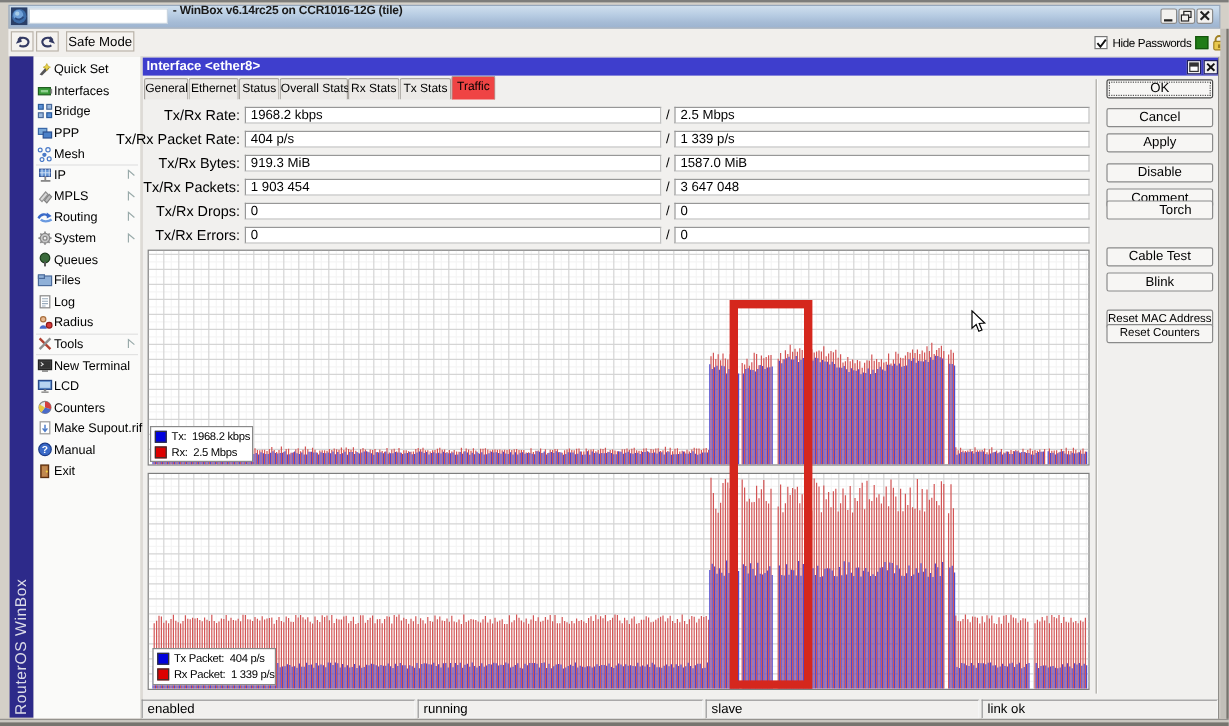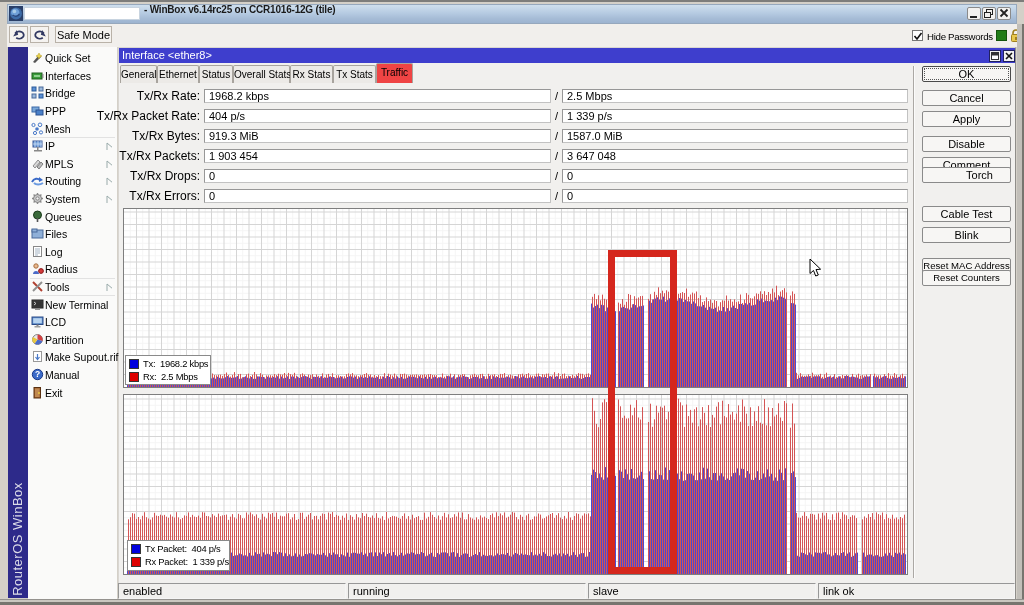--- a/index.html
+++ b/index.html
@@ -23,21 +23,21 @@
 #bluestrip{position:absolute;left:8px;top:47px;width:20px;height:551px;background:#2d2a8a}
 #vtext{position:absolute;left:-60px;top:484px;width:140px;height:16px;transform:rotate(-90deg);
  color:#dcdce8;font-size:13px;letter-spacing:0.5px;text-align:center;white-space:nowrap}
 #menu{position:absolute;left:28px;top:47px;width:89px;height:552px;background:#fafaf9}
 .mi{position:absolute;left:0;width:100%;height:17.6px}
 .mic{position:absolute;left:3px;top:2px}
 .mit{position:absolute;left:17px;top:3px;white-space:nowrap;font-size:10.5px}
 .mar{position:absolute;right:4px;top:4px}
 
 #win{position:absolute;left:118px;top:47px;width:898px;height:553px;background:#f1f0ee;border:1px solid #d9d6d2;border-right:1px solid #8f8d89}
-#wtitle{position:absolute;left:119px;top:48px;width:896px;height:15px;background:#3e3ecd;color:#fff;font-weight:normal;padding:1px 0 0 3px}
+#wtitle{position:absolute;left:119px;top:48px;width:896px;height:15px;background:#3e3ecd;color:#fff;font-weight:bold;padding:1px 0 0 3px}
 .wsb{position:absolute;top:49.5px;width:12px;height:12px;background:#f0f0f0;border:1px solid #202060}
 .tab{position:absolute;top:65px;height:18px;white-space:nowrap;font-size:10px;background:#eceae7;border:1px solid #a8a49e;border-bottom:none;
  border-radius:2px 2px 0 0;text-align:center;padding-top:2.5px}
 .tab.active{top:63px;height:20px;background:#ef4444;z-index:3}
 .flab{position:absolute;left:0px;width:200px;text-align:right;height:14px;line-height:13px;font-size:12px}
 .fld{position:absolute;height:14px;background:#fff;border:1px solid #8f8f8f;border-color:#979797 #c2c2c2 #c2c2c2 #979797;
  padding:0 3px 0 4px;line-height:12px;white-space:nowrap}
 .fsl{position:absolute;left:555px}
 #groove{position:absolute;left:913px;top:66px;width:0;height:512px;border-left:1px solid #aba8a4;border-right:1px solid #fbfbfa}
 .chart{position:absolute;left:123px;width:785px;background:#fff;border:1px solid #7e7e7e}
@@ -246,21 +246,21 @@
         </svg></span>
       <span class="mit">LCD</span>
     </div>
     <div class="mi" style="top:283.8px">
       <span class="mic"><svg width="13" height="13" viewBox="0 0 13 13">
           <circle cx="6.5" cy="6.5" r="5" fill="#e8e8e8" stroke="#888"></circle>
           <path d="M6.5 6.5 L6.5 1.5 A5 5 0 0 1 11.3 8Z" fill="#d44040"></path>
           <path d="M6.5 6.5 L11.3 8 A5 5 0 0 1 3.6 10.6Z" fill="#4a6ac8"></path>
           <path d="M6.5 6.5 L3.6 10.6 A5 5 0 0 1 2 4Z" fill="#e8c840"></path>
         </svg></span>
-      <span class="mit">Partition</span>
+      <span class="mit">Counters</span>
     </div>
     <div class="mi" style="top:301.4px">
       <span class="mic"><svg width="13" height="13" viewBox="0 0 13 13">
           <rect x="2.5" y="1.5" width="8" height="10" fill="#fff" stroke="#999"></rect>
           <path d="M6.5 4v5M4.5 7l2 2.5 2-2.5" stroke="#4a7ac8" stroke-width="1.2" fill="none"></path>
         </svg></span>
       <span class="mit">Make Supout.rif</span>
     </div>
     <div class="mi" style="top:319.0px">
       <span class="mic"><svg width="13" height="13" viewBox="0 0 13 13">

